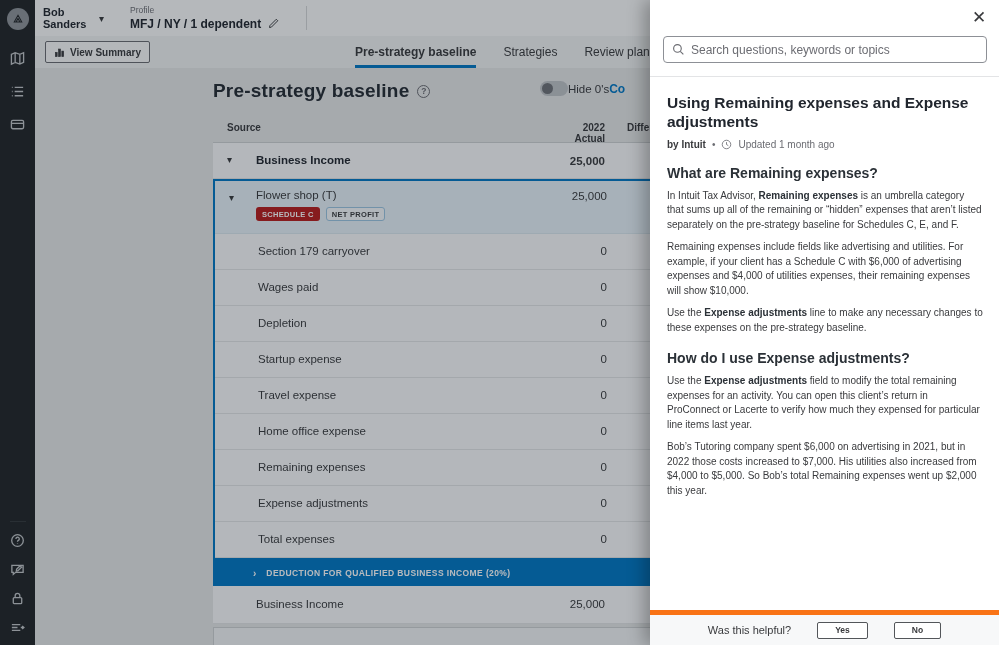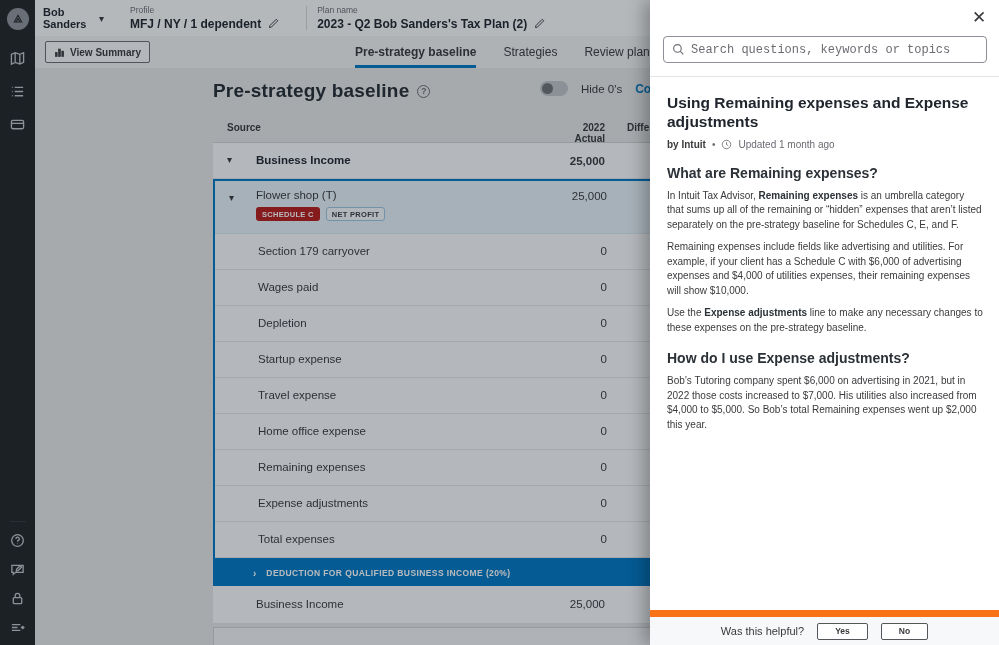--- a/index.html
+++ b/index.html
@@ -40,21 +40,21 @@
   .tab { height:32px; display:flex; align-items:center; font-size:12px; color:#393a3d;
     border-bottom:3px solid transparent; padding-top:2px; white-space:nowrap; cursor:pointer; }
   .tab.active { font-weight:700; border-bottom-color:#0077c5; }
 
   
   .content { position:absolute; left:35px; top:68px; right:0; bottom:0; background:#e7e8e9; }
   .titlerow { position:absolute; left:178px; top:12px; display:flex; align-items:center; gap:8px; }
   .h1 { font-size:19px; font-weight:700; color:#252b33; letter-spacing:.2px; }
   .info-badge { width:13px; height:13px; border:1.2px solid #6b6c72; border-radius:50%;
     font-size:8.5px; color:#6b6c72; display:flex; align-items:center; justify-content:center; font-weight:700; }
-  .controls { position:absolute; left:505px; top:13px; display:flex; align-items:center; gap:13px; }
+  .controls { position:absolute; left:505px; top:13px; display:flex; align-items:center; }
   .toggle { width:28px; height:15px; border-radius:8px; background:#c1c4c8; position:relative; cursor:pointer; }
   .toggle .knob { position:absolute; left:2px; top:2px; width:11px; height:11px; border-radius:50%; background:#6f7277; }
   .hide0 { font-size:11.5px; color:#393a3d; }
   .link-blue { font-size:12px; font-weight:700; color:#0077c5; white-space:nowrap; cursor:pointer; }
 
   
   .table { position:absolute; left:178px; top:40px; width:700px; }
   .thead { position:relative; height:34px; font-size:10px; font-weight:600; color:#393a3d; }
   .th-source { position:absolute; left:14px; top:14px; }
   .th-actual { position:absolute; left:340px; width:52px; top:14px; text-align:right; }
@@ -90,33 +90,33 @@
 
   
   .panel { position:absolute; left:650px; top:0; width:349px; height:645px; background:#fff;
     z-index:100; box-shadow:-6px 0 16px rgba(0,0,0,0.28); display:flex; flex-direction:column; }
   .panel-close { position:absolute; top:6px; right:8px; width:24px; height:24px; border:none; background:none;
     font-size:17px; color:#393a3d; cursor:pointer; line-height:24px; }
   .searchwrap { margin:36px 12px 0 13px; height:27px; border:1px solid #8d9096; border-radius:4px;
     display:flex; align-items:center; padding:0 8px; gap:6px; background:#fff; }
   .searchwrap svg { stroke:#6b6c72; fill:none; stroke-width:1.4; flex:none; }
   .searchwrap input { border:none; outline:none; width:100%; font-size:12px; color:#393a3d;
-    font-family:Liberation Mono, monospace; }
+    font-family:Liberation Sans, sans-serif; }
   .searchwrap input::placeholder { color:#6b6c72; }
   .panel-divider { height:1px; background:#e3e4e6; margin-top:13px; }
   .article { flex:1; overflow:hidden; padding:16px 16px 0 17px; }
   .art-title { font-size:15.5px; font-weight:700; color:#21262e; line-height:1.25; }
   .byline { margin-top:7px; display:flex; align-items:center; gap:6px; font-size:10px; color:#6b6c72; }
   .byline .author { font-weight:700; color:#393a3d; }
   .byline svg { stroke:#6b6c72; fill:none; stroke-width:1.2; }
   .art-body h3 { font-size:14px; font-weight:700; color:#2b3137; margin:15px 0 4px; }
   .art-body p { font-size:10px; line-height:1.45; color:#393a3d; margin:8px 0; }
   .art-body p b { color:#2b3137; }
-  .feedback { height:35px; background:#f7f8f9; border-top:7px solid #f97316; display:flex;
-    align-items:center; justify-content:center; gap:13px; flex:none; }
+  .feedback { height:35px; background:#f7f8f9; border-top:5px solid #f97316; display:flex;
+    align-items:center; justify-content:center; gap:26px; flex:none; }
   .feedback .q { font-size:11px; color:#393a3d; }
   .fb-btn { background:#fff; border:1px solid #53565a; border-radius:2px; padding:2.5px 17px;
     font-size:8.5px; font-weight:700; color:#393a3d; cursor:pointer; font-family:"Liberation Sans", sans-serif; }
   .contact { height:49px; background:#eceef0; display:flex; align-items:center; justify-content:center; flex:none; }
   .contact-btn { background:#d6d8da; border:none; border-radius:4px; padding:8px 23px;
     font-size:12px; font-weight:600; color:#21262e; cursor:pointer; font-family:"Liberation Sans", sans-serif; }
 </style>
 </head>
 <body>
 
@@ -182,31 +182,20 @@
       <div class="hvalue">
         <span>MFJ / NY / 1 dependent</span>
         <span class="pencil">
           <svg width="12" height="12" viewBox="0 0 16 16">
               <path d="M2.5 11.5 L11 3 L13 5 L4.5 13.5 L2 14 Z"></path>
             </svg>
         </span>
       </div>
     </div>
     <div class="vdiv"></div>
-    <div class="hblock" style="margin-left:10px;">
-      <div class="hlabel">Plan name</div>
-      <div class="hvalue">
-        <span>2023 - Q2 Bob Sanders's Tax Plan (2)</span>
-        <span class="pencil">
-          <svg width="12" height="12" viewBox="0 0 16 16">
-              <path d="M2.5 11.5 L11 3 L13 5 L4.5 13.5 L2 14 Z"></path>
-            </svg>
-        </span>
-      </div>
-    </div>
   </div>
 
   <div class="tabrow">
     <button class="btn-viewsummary">
       <svg width="11" height="11" viewBox="0 0 16 16">
           <rect x="2" y="8" width="2.6" height="6"></rect>
           <rect x="6.7" y="3" width="2.6" height="11"></rect>
           <rect x="11.4" y="6" width="2.6" height="8"></rect>
         </svg>
       <span>View Summary</span>
@@ -327,20 +316,21 @@
             <path d="M8 4.5 V8 L10.6 9.6"></path>
           </svg>
         <span>Updated 1 month ago</span>
       </div>
       <div class="art-body" id="art-body">
           <h3><span>What are Remaining expenses?</span></h3>
           <p><span>In Intuit Tax Advisor, </span><b>Remaining expenses</b><span> is an umbrella category that sums up all of the remaining or “hidden” expenses that aren’t listed separately on the pre-strategy baseline for Schedules C, E, and F.</span></p>
           <p><span>Remaining expenses include fields like advertising and utilities. For example, if your client has a Schedule C with $6,000 of advertising expenses and $4,000 of utilities expenses, their remaining expenses will show $10,000.</span></p>
           <p><span>Use the </span><b>Expense adjustments</b><span> line to make any necessary changes to these expenses on the pre-strategy baseline.</span></p>
           <h3><span>How do I use Expense adjustments?</span></h3>
+          <p><span>Use the </span><b>Expense adjustments</b><span> field to modify the total remaining expenses for an activity. You can open this client’s return in ProConnect or Lacerte to verify how much they expensed for particular line items last year.</span></p>
           <p><span>Bob’s Tutoring company spent $6,000 on advertising in 2021, but in 2022 those costs increased to $7,000. His utilities also increased from $4,000 to $5,000. So Bob’s total Remaining expenses went up $2,000 this year.</span></p>
         </div>
 
     </div>
 
     <div class="feedback">
       <span class="q">Was this helpful?</span>
       <button class="fb-btn">Yes</button>
       <button class="fb-btn">No</button>
     </div>

